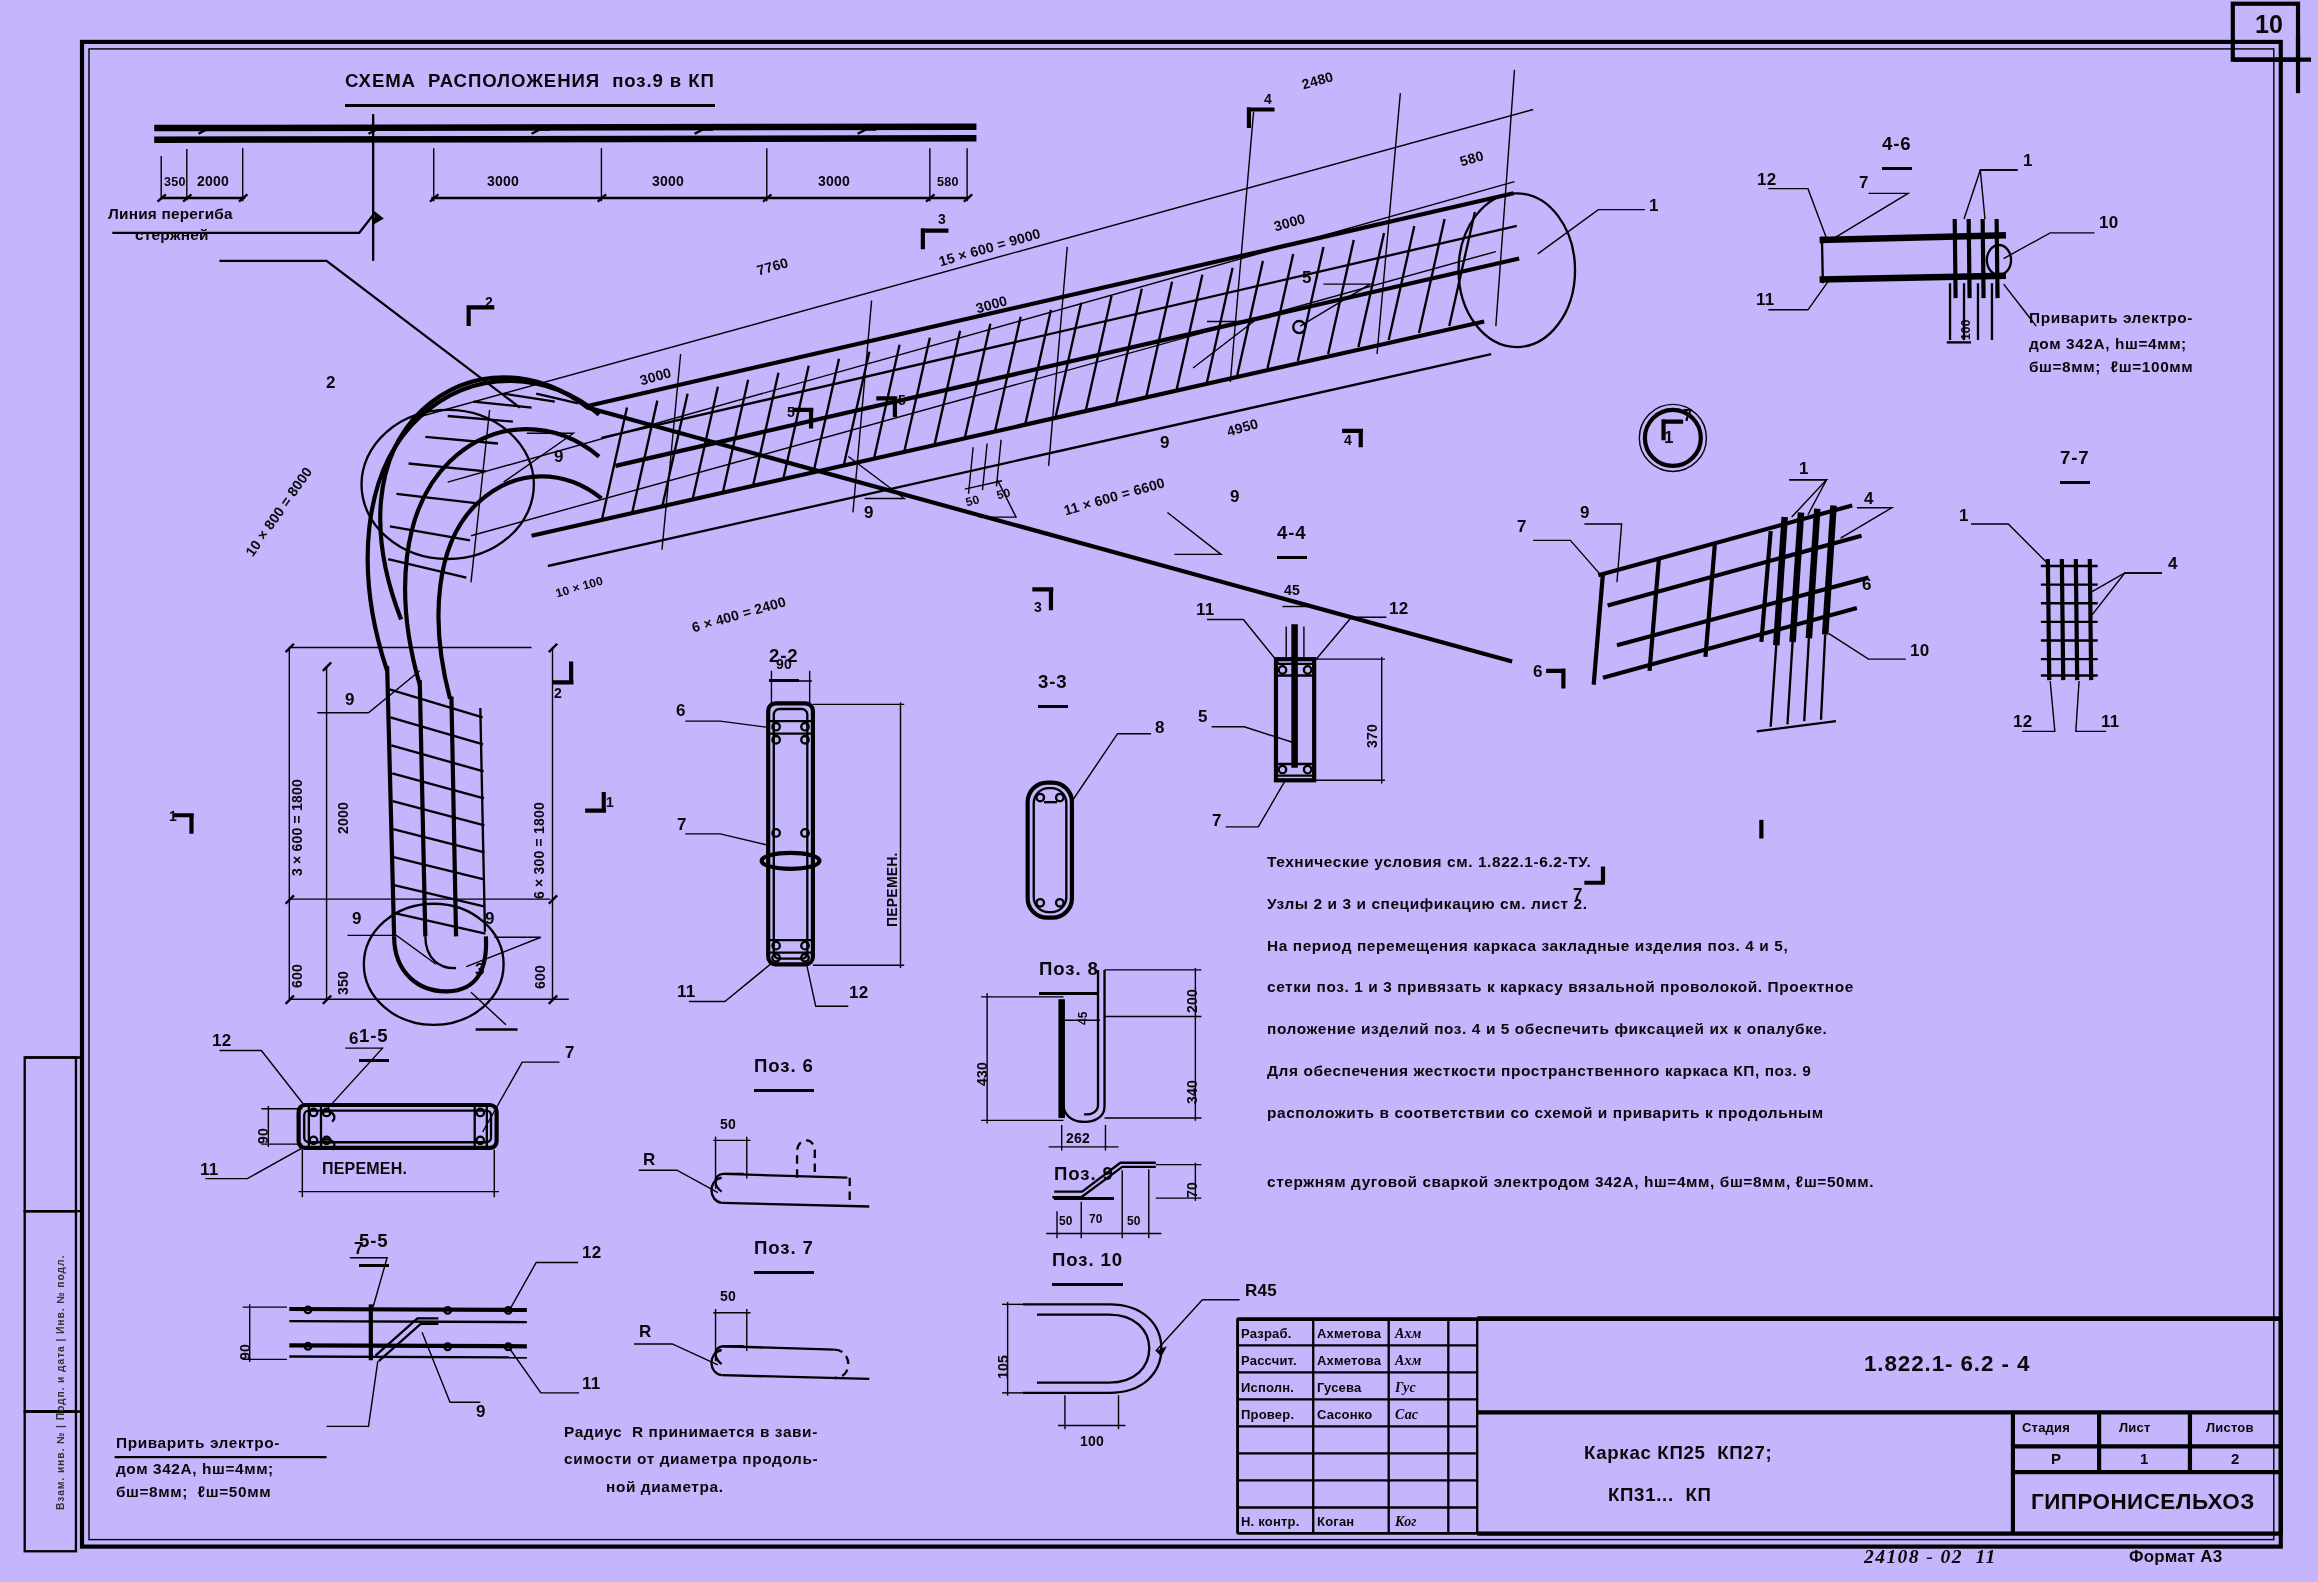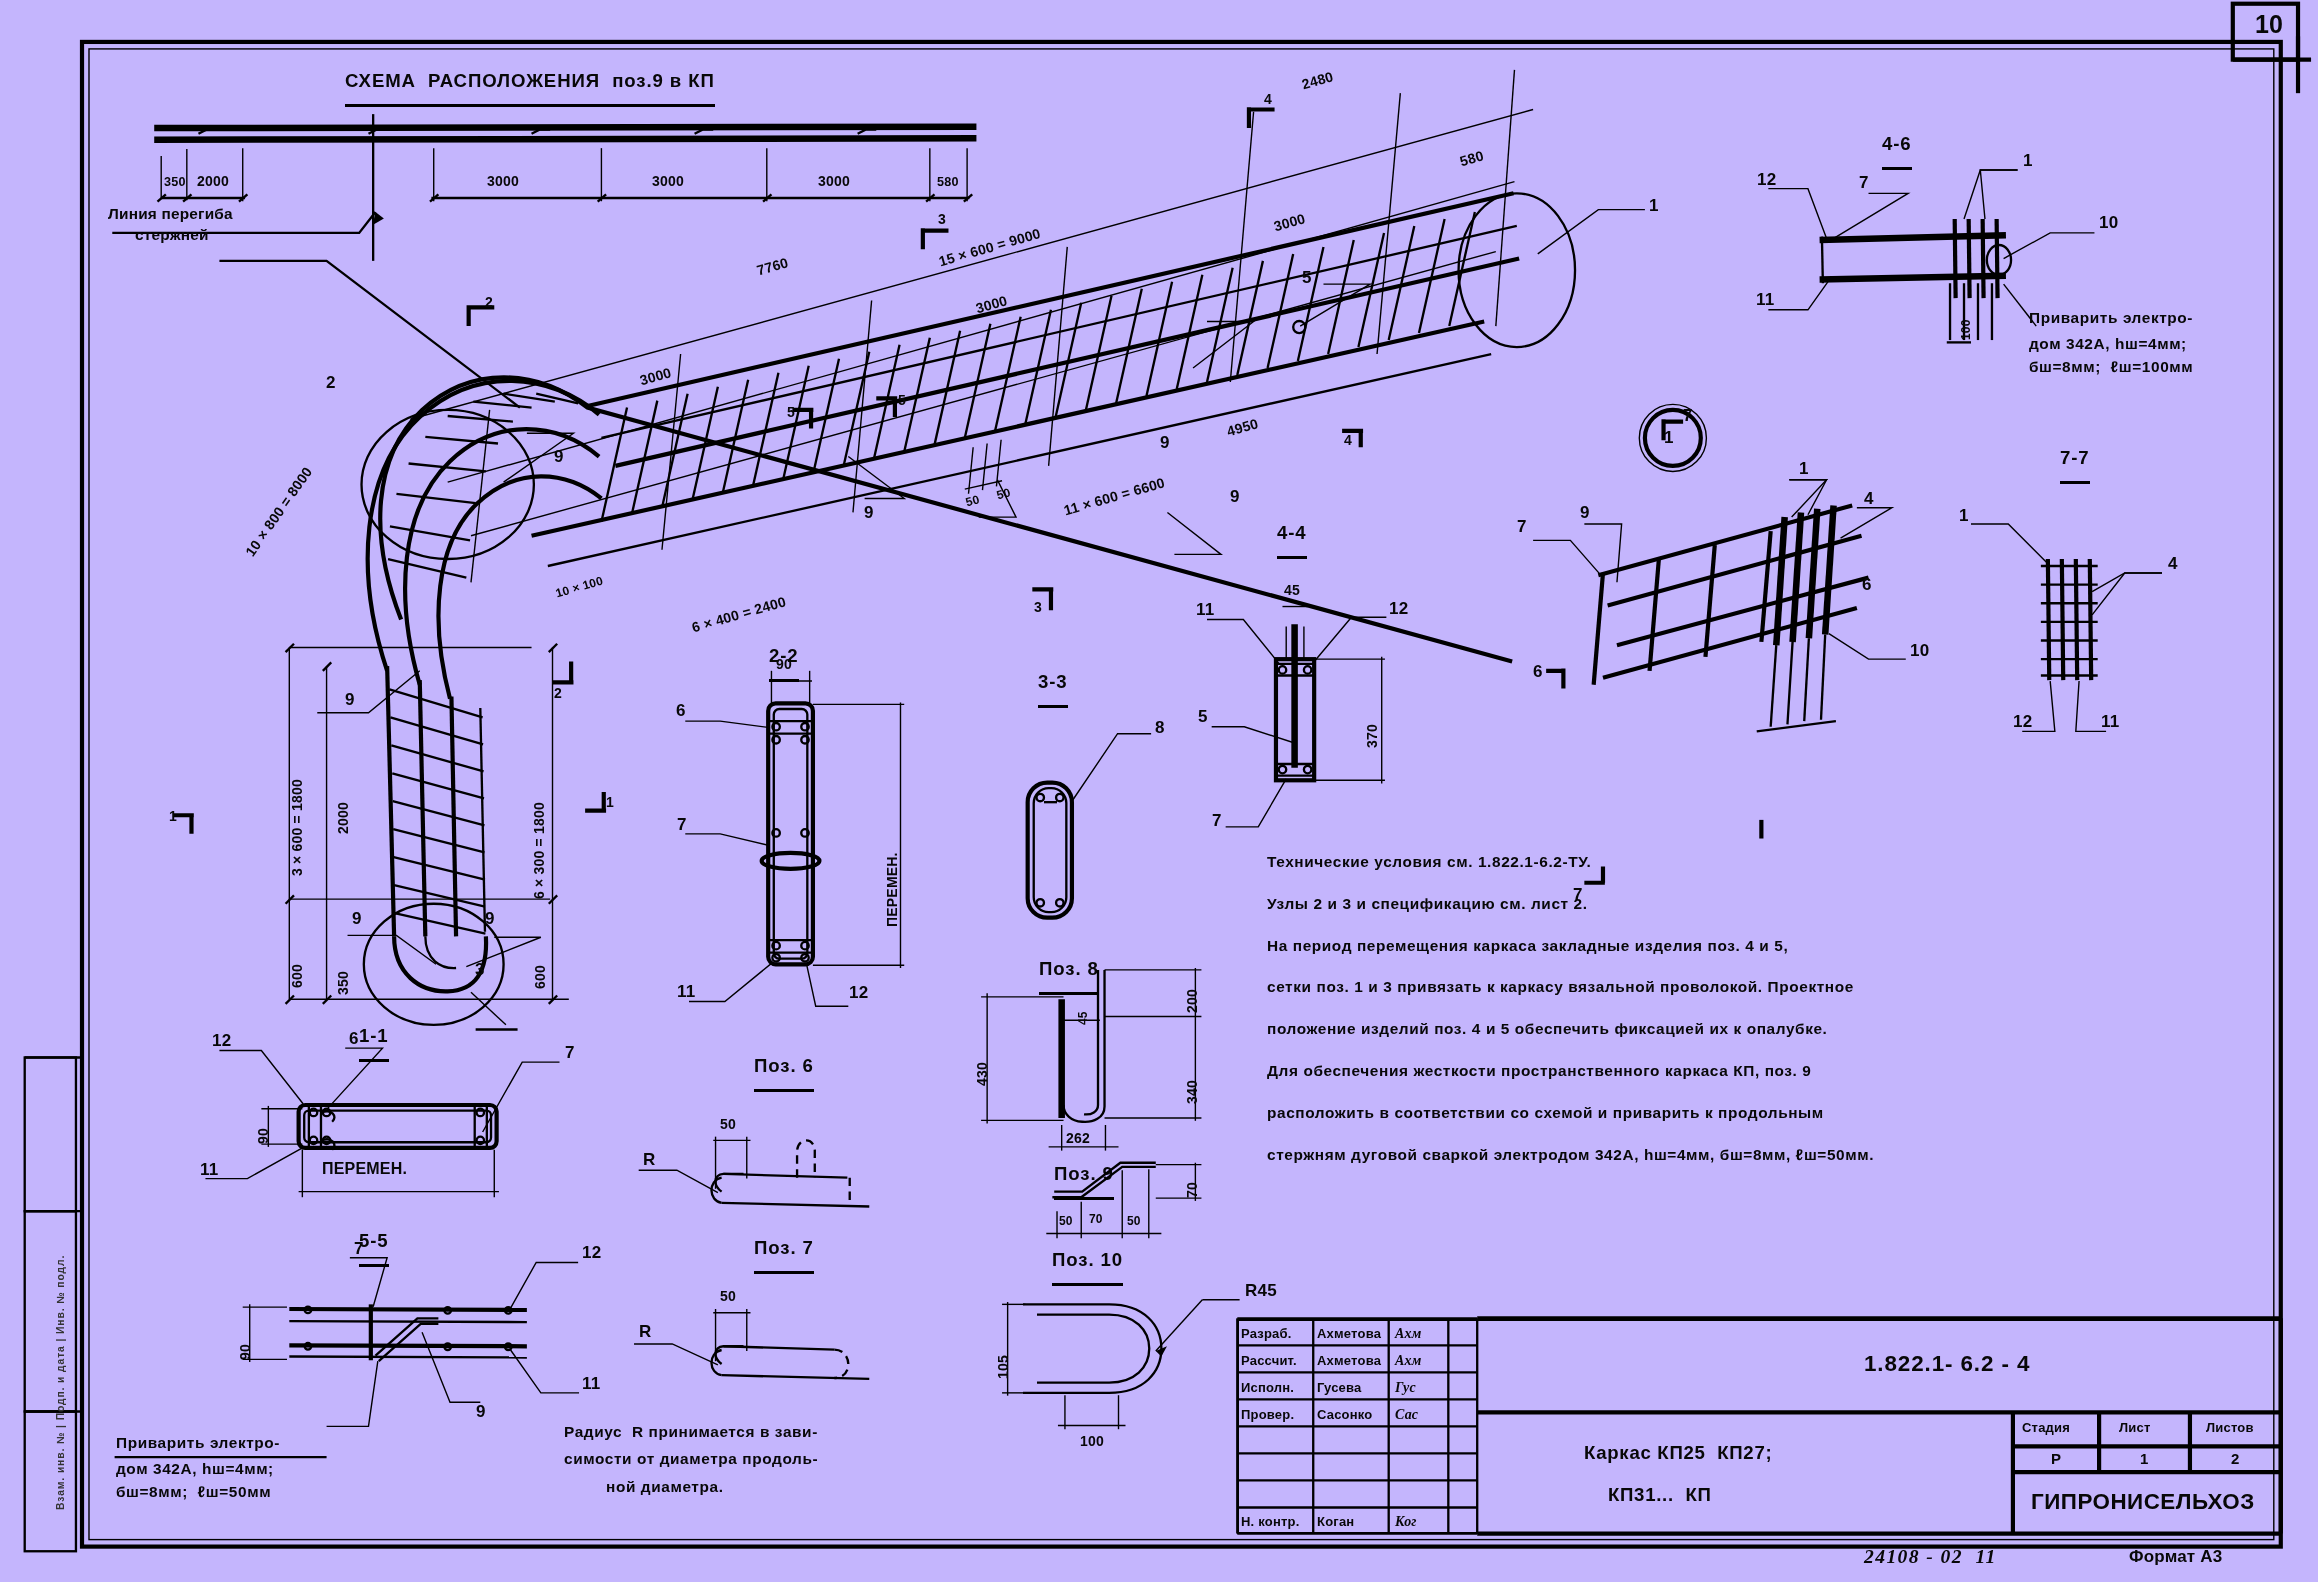--- a/index.html
+++ b/index.html
@@ -651,21 +651,21 @@
   <div class="t mark" style="left:1245px;top:1281px;">R45</div>
   <div class="t dim" style="left:1080px;top:1433px;">100</div>
   <svg width="2319" height="1582" viewBox="0 0 4976 3396">
     <g class="ln thin">
       <line x1="2285" y1="2995" x2="2285" y2="3068"></line>
       <line x1="2400" y1="2995" x2="2400" y2="3068"></line>
       <line x1="2270" y1="3060" x2="2415" y2="3060"></line>
     </g>
   </svg>
 
-  <div class="t secttl underline-ttl" style="left:359px;top:1025px;">1-1</div>
+  <div class="t secttl underline-ttl" style="left:359px;top:1025px;">1-5</div>
   <svg width="2319" height="1582" viewBox="0 0 4976 3396">
     <rect x="640" y="2372" width="425" height="92" rx="14" class="ln thick" fill="none"></rect>
     <rect x="652" y="2384" width="401" height="68" rx="10" class="ln med" fill="none"></rect>
     <g class="ln med">
       <line x1="662" y1="2372" x2="662" y2="2464"></line>
       <line x1="688" y1="2372" x2="688" y2="2464"></line>
       <line x1="1018" y1="2372" x2="1018" y2="2464"></line>
       <line x1="1044" y1="2372" x2="1044" y2="2464"></line>
       <circle cx="672" cy="2388" r="8"></circle>
         <circle cx="672" cy="2448" r="8"></circle>
@@ -752,21 +752,21 @@
   <div class="t note" style="left:564px;top:1451px;">симости от диаметра продоль-</div>
   <div class="t note" style="left:606px;top:1479px;">ной диаметра.</div>
 
   <div class="t note" style="left:1267px;top:854px;">Технические условия см. 1.822.1-6.2-ТУ.</div>
   <div class="t note" style="left:1267px;top:896px;">Узлы 2 и 3 и спецификацию см. лист 2.</div>
   <div class="t note" style="left:1267px;top:938px;">На период перемещения каркаса закладные изделия поз. 4 и 5,</div>
   <div class="t note" style="left:1267px;top:979px;">сетки поз. 1 и 3 привязать к каркасу вязальной проволокой. Проектное</div>
   <div class="t note" style="left:1267px;top:1021px;">положение изделий поз. 4 и 5 обеспечить фиксацией их к опалубке.</div>
   <div class="t note" style="left:1267px;top:1063px;">Для обеспечения жесткости пространственного каркаса КП, поз. 9</div>
   <div class="t note" style="left:1267px;top:1105px;">расположить в соответствии со схемой и приварить к продольным</div>
-  <div class="t note" style="left:1267px;top:1147px;">стержням дуговой сваркой электродом 342А, hш=4мм, бш=8мм, ℓш=50мм.</div>
+  <div class="t note" style="left:1267px;top:1174px;">стержням дуговой сваркой электродом 342А, hш=4мм, бш=8мм, ℓш=50мм.</div>
 
   <div class="tb" style="left:1237px;top:1319px;width:1044px;height:215px;"></div>
   <svg width="2319" height="1582" viewBox="0 0 4976 3396">
 
     <g class="ln med">
       <line x1="2655" y1="2830" x2="2655" y2="3292"></line>
       <line x1="2818" y1="2830" x2="2818" y2="3292"></line>
       <line x1="2980" y1="2830" x2="2980" y2="3292"></line>
       <line x1="3108" y1="2830" x2="3108" y2="3292"></line>
       <line x1="3170" y1="2830" x2="3170" y2="3292"></line>

